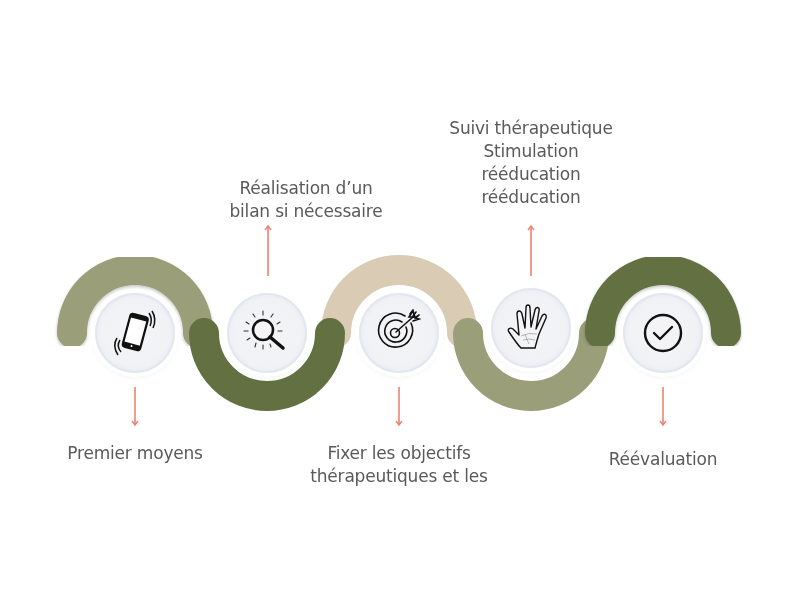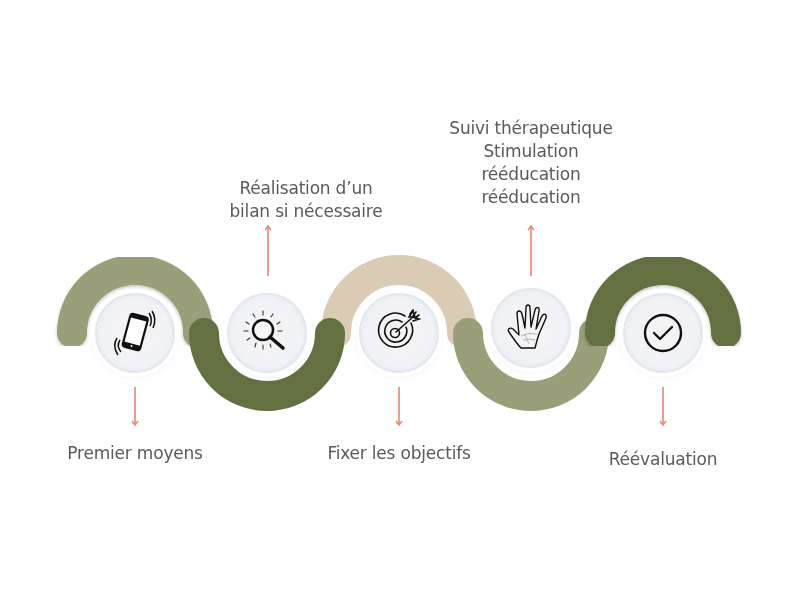--- a/index.html
+++ b/index.html
@@ -131,20 +131,21 @@
   <span>Premier moyens</span>
 </div>
 
 <div class="label" style="left:272px; top:177px;margin-left:34px;">
   <span>Réalisation d’un</span>
   <span>bilan si nécessaire</span>
 </div>
 
 <div class="label" style="left:399px; top:442px;">
   <span>Fixer les objectifs</span>
+  <span>thérapeutiques et les</span>
 </div>
 
 <div class="label" style="left:531px; top:117px;">
   <span>Suivi thérapeutique</span>
   <span>Stimulation</span>
   <span>rééducation</span>
   <span>rééducation</span>
 </div>
 
 <div class="label" style="left:663px; top:448px;">

